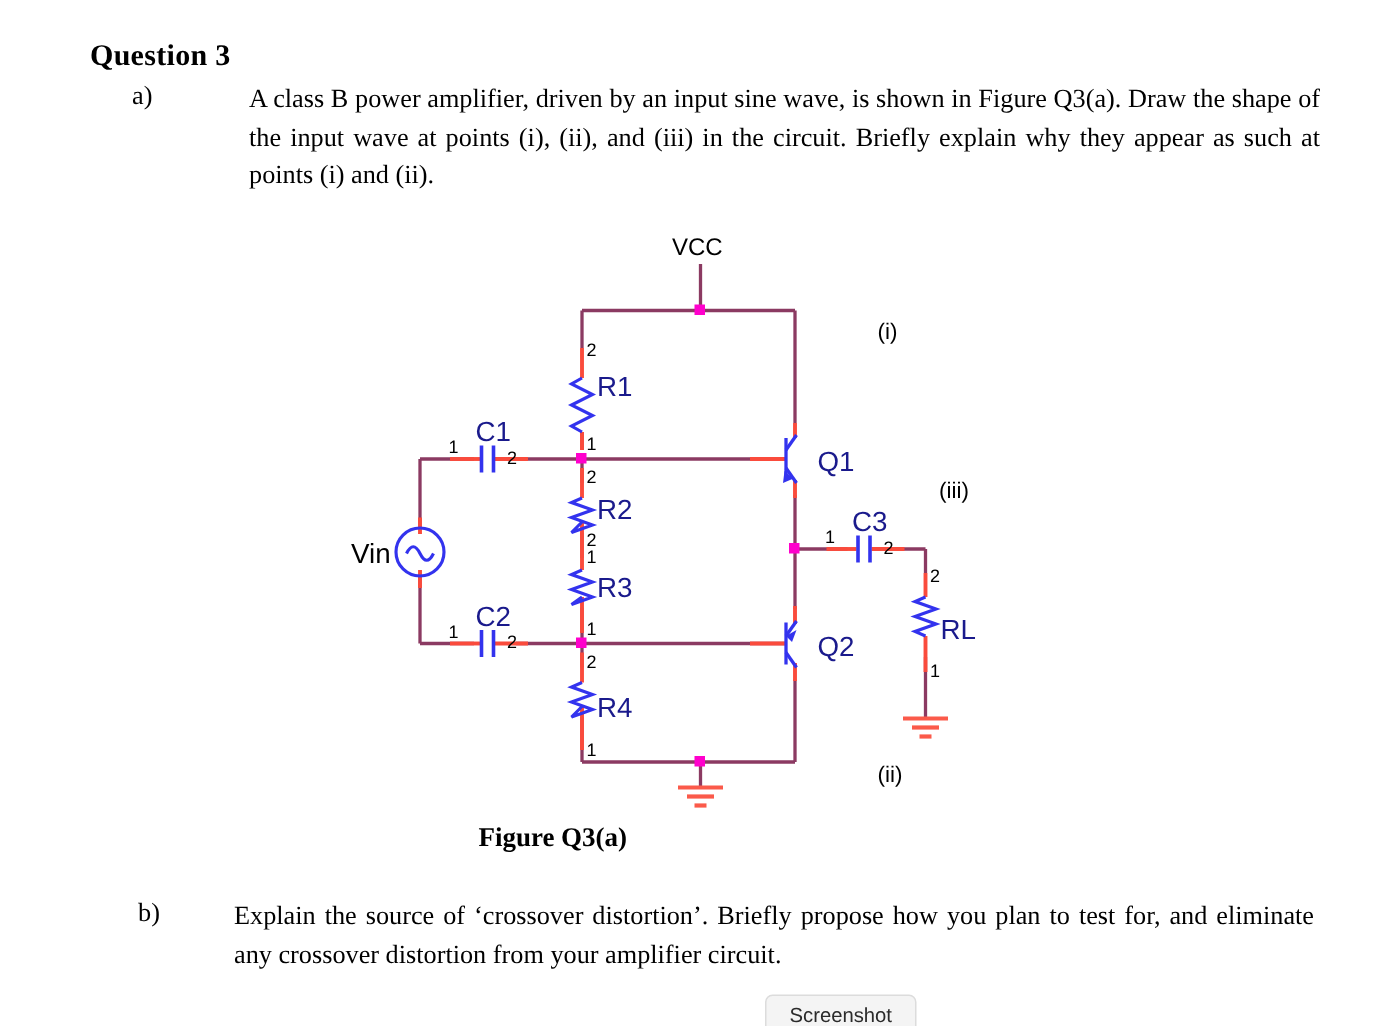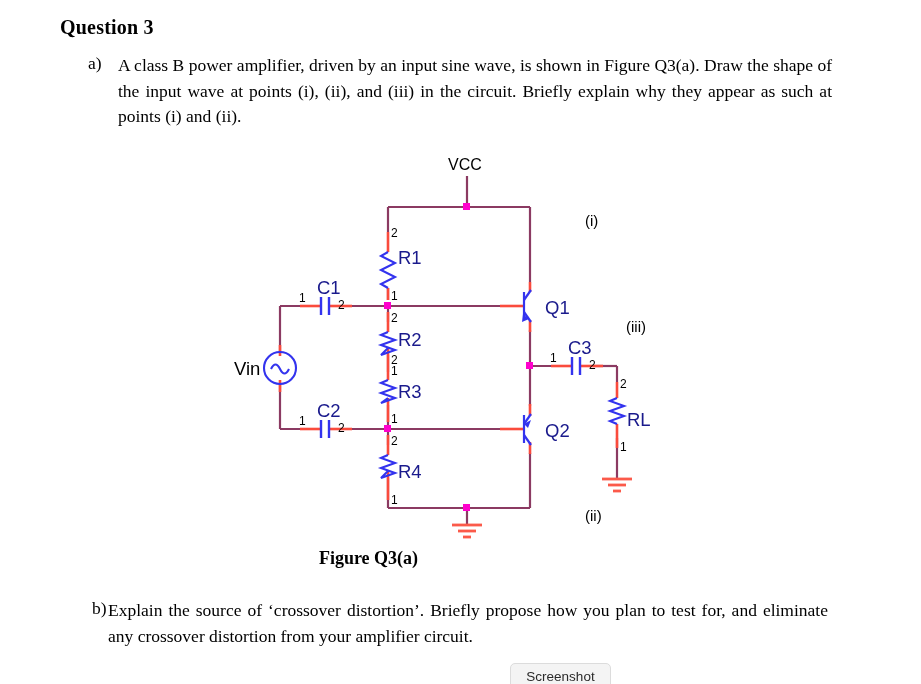--- a/index.html
+++ b/index.html
@@ -18,37 +18,38 @@
 
   
   #question-block {
     position: absolute;
     left: 0; top: 0;
     width: 921px;
   }
   .q-title {
     position: absolute;
     left: 60px;
-    top: 16px;
+    top: 26px;
     font-size: 20px;
     font-weight: bold;
     font-family: "Liberation Serif", serif;
     letter-spacing: 0.2px;
   }
   .q-marker {
     position: absolute;
     font-size: 17.5px;
     font-family: "Liberation Serif", serif;
   }
   .q-para {
     position: absolute;
     text-align: justify;
     text-align-last: left;
     font-size: 17.5px;
     line-height: 25.5px;
+    margin-left: 48px;
   }
 
   
   #circuit {
     position: absolute;
     left: 0;
     top: 0;
     width: 921px;
     height: 684px;
     pointer-events: none;

